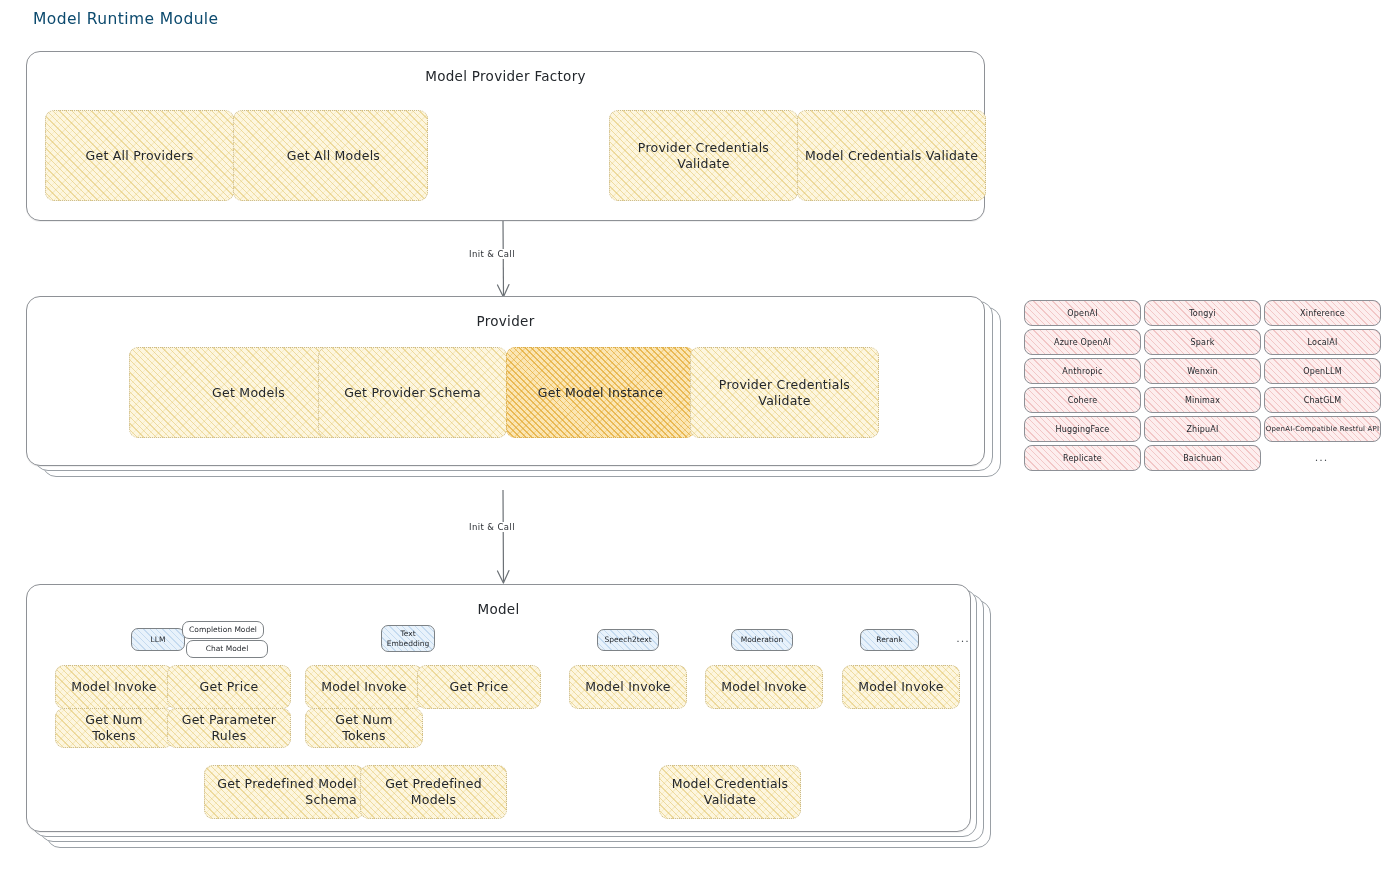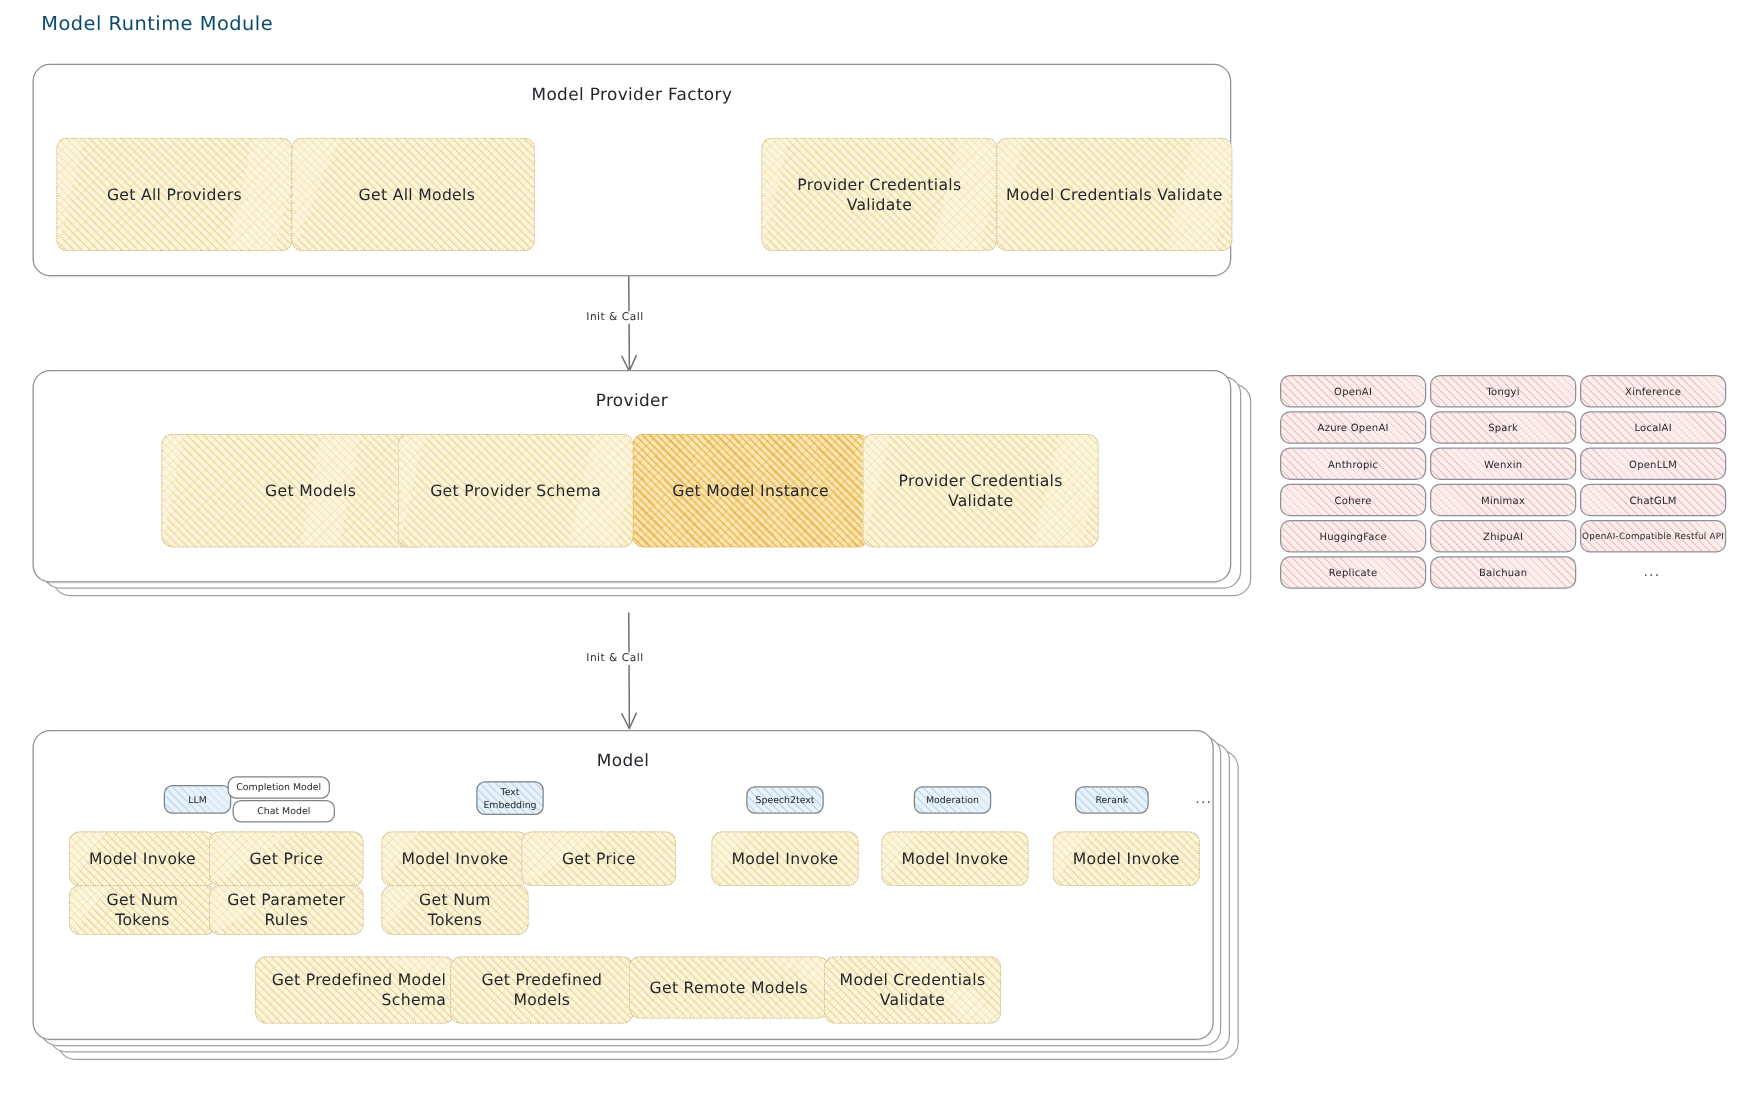--- a/index.html
+++ b/index.html
@@ -275,15 +275,14 @@
   <div class="badge" style="left:704px; top:44px; width:60px; height:20px;">Moderation</div>
   <div class="chip" style="left:678px; top:80px; width:104px; height:38px;">Model Invoke</div>
 
   <div class="badge" style="left:833px; top:44px; width:57px; height:20px;">Rerank</div>
   <div class="chip" style="left:815px; top:80px; width:104px; height:38px;">Model Invoke</div>
 
   <div class="badge inline-dots" style="left:926px; top:44px; width:20px; height:20px;">...</div>
 
   <div class="chip" style="left:177px; top:180px; width:146px; height:48px;text-align:right;">Get Predefined Model Schema</div>
   <div class="chip" style="left:333px; top:180px; width:133px; height:48px;">Get Predefined Models</div>
-  <div class="chip" style="left:476px; top:180px; width:146px; height:44px;">Get Remote Models</div>
   <div class="chip" style="left:632px; top:180px; width:128px; height:48px;">Model Credentials Validate</div>
 </div>
 
 </body></html>

